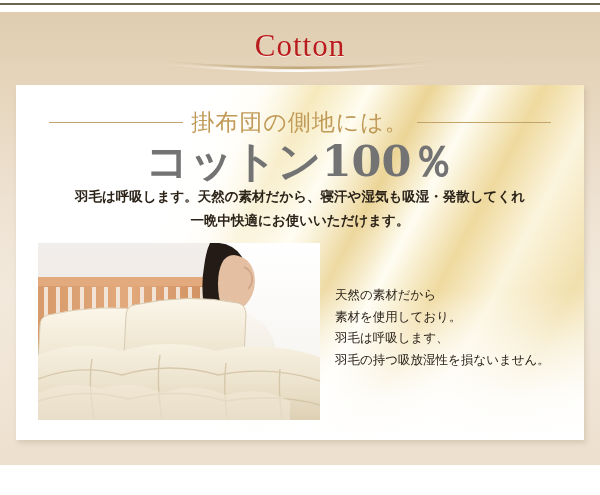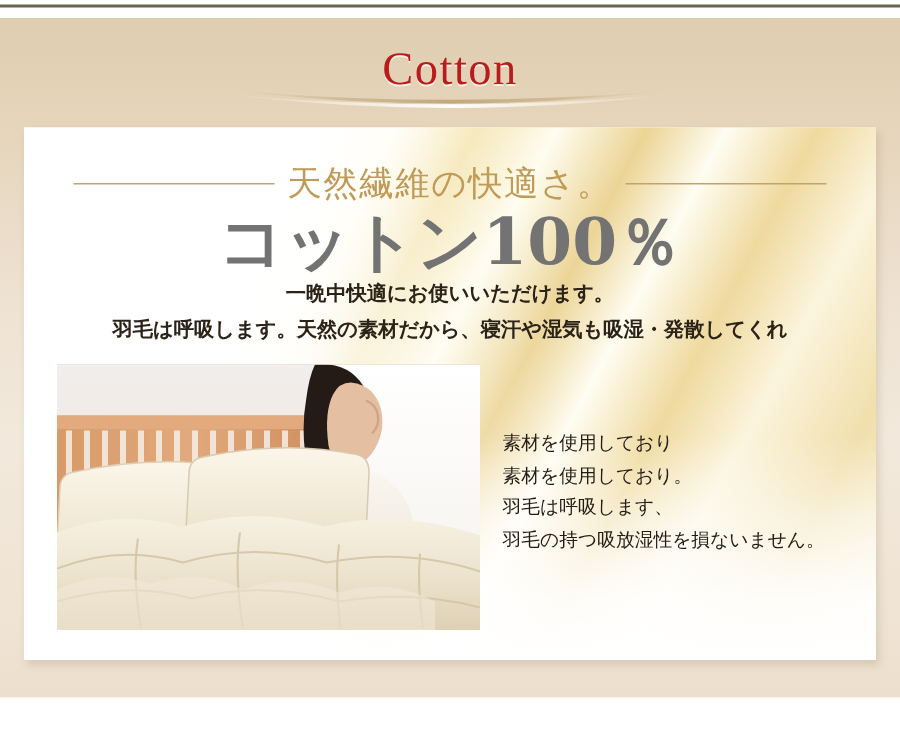--- a/index.html
+++ b/index.html
@@ -247,29 +247,29 @@
     </svg>
   </div>
 
   <div class="card">
     <div class="satin"></div>
     <div class="satin-mask"></div>
     <div class="satin-bottom"></div>
 
     <div class="headline-row">
       <span class="rule left"></span>
-      <span class="headline-text">天然繊維の快適さ。</span>
+      <span class="headline-text">掛布団の側地には。</span>
       <span class="rule right"></span>
     </div>
 
     <div class="big-title">コットン100％</div>
 
     <div class="lead">
+      <div>羽毛は呼吸します。天然の素材だから、寝汗や湿気も吸湿・発散してくれ</div>
       <div>一晩中快適にお使いいただけます。</div>
-      <div>羽毛は呼吸します。天然の素材だから、寝汗や湿気も吸湿・発散してくれ</div>
     </div>
 
     <div class="photo">
       <svg width="282" height="177" viewBox="0 0 282 177">
         <defs>
           <linearGradient id="wallG" x1="0" y1="0" x2="0" y2="1">
             <stop offset="0" stop-color="#f2eeeb"></stop>
             <stop offset="1" stop-color="#e7e1dc"></stop>
           </linearGradient>
           <linearGradient id="woodG" x1="0" y1="0" x2="1" y2="0">
@@ -337,19 +337,19 @@
           <path d="M54 116 q-4 24 2 60"></path>
           <path d="M122 112 q-4 26 2 64"></path>
           <path d="M188 120 q-3 24 1 56"></path>
           <path d="M242 126 q-2 22 2 50"></path>
         </g>
         <path d="M0 150 q30 -14 62 -4 q34 -10 62 4 q30 -12 64 2 q34 -10 64 6 l0 19 l-252 0 Z" fill="#f2ead9" opacity="0.55"></path>
       </svg>
     </div>
 
     <div class="desc">
-      <div>素材を使用しており</div>
+      <div>天然の素材だから</div>
       <div>素材を使用しており。</div>
       <div>羽毛は呼吸します、</div>
       <div>羽毛の持つ吸放湿性を損ないません。</div>
     </div>
   </div>
 </div>
 
 </body></html>

